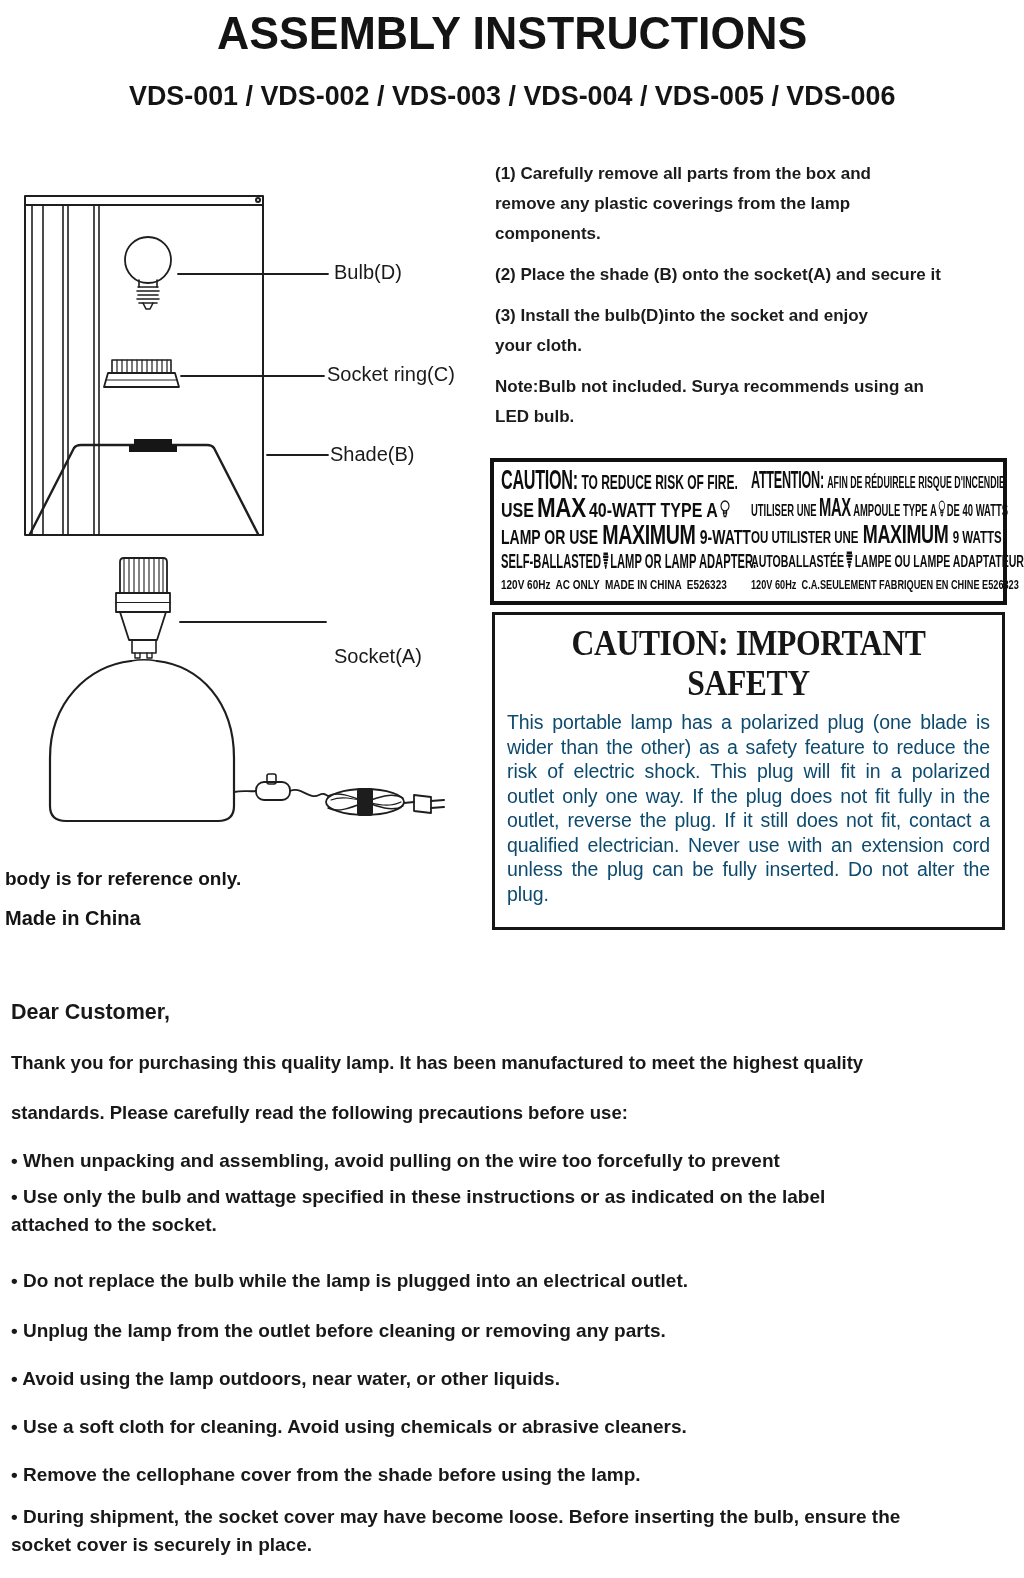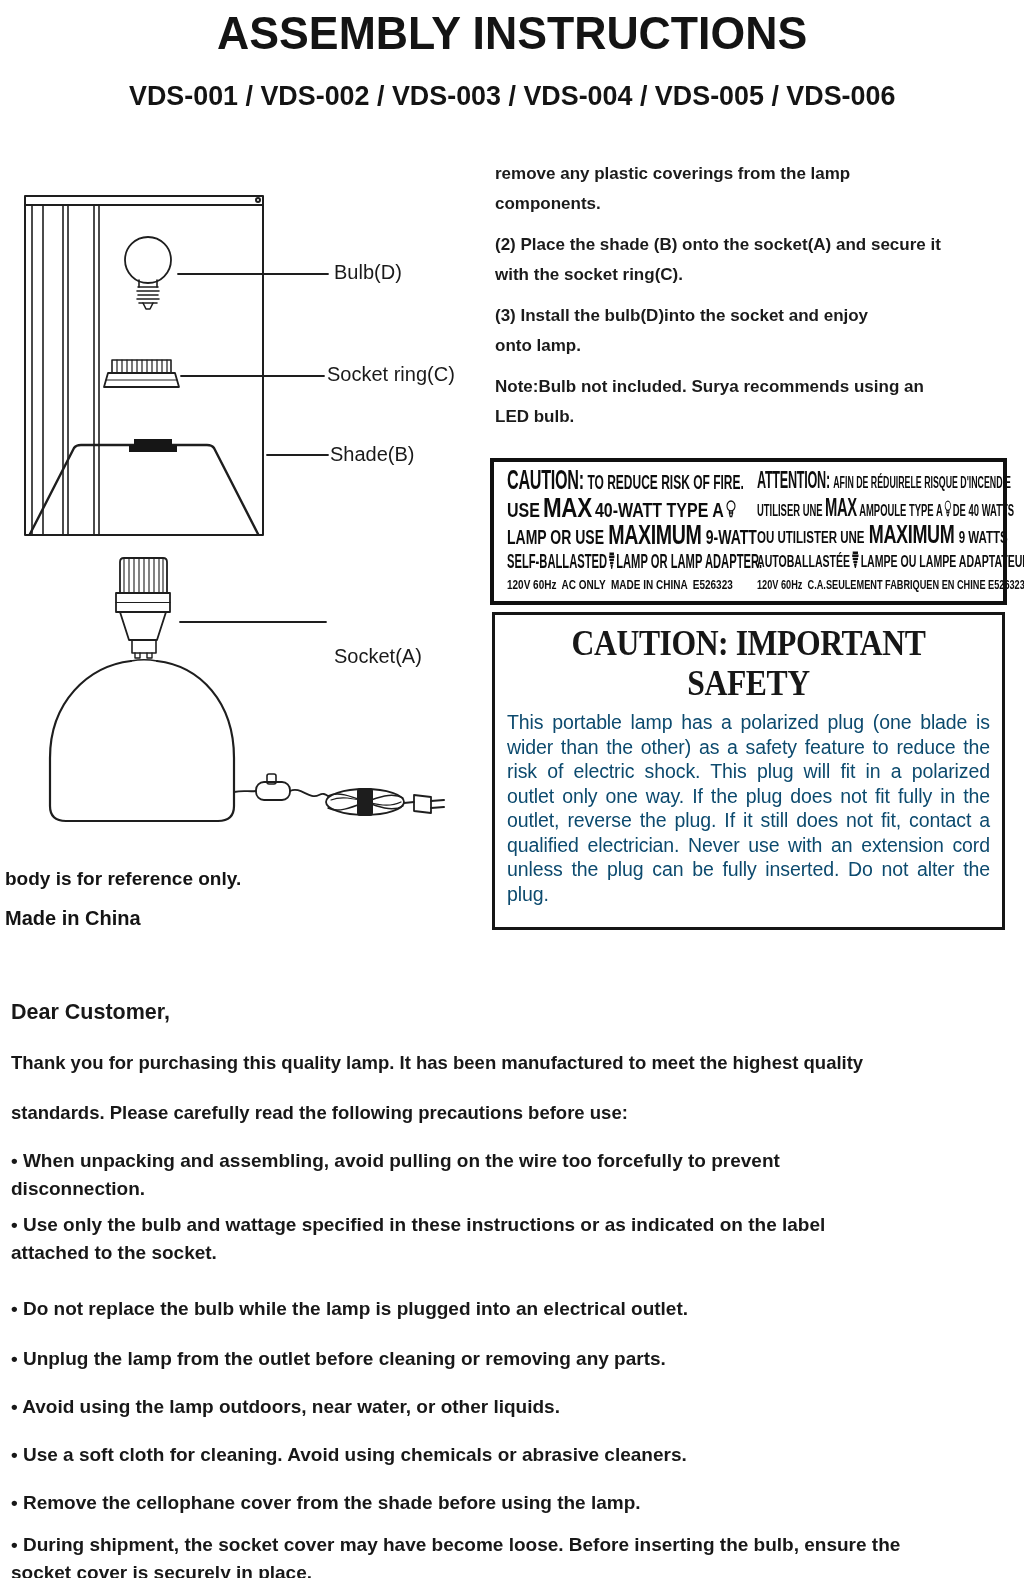--- a/index.html
+++ b/index.html
@@ -30,21 +30,21 @@
   .steps{position:absolute; left:495px; top:159px; width:526px; font-weight:bold; font-size:17px; color:#1b1b1b;}
   .step{margin:0 0 11px 0;}
   .step-line{line-height:30px; white-space:nowrap;}
   
   .cl-box{
     position:absolute; left:490px; top:458px; width:517px; height:147px;
     border:4px solid #101010; box-sizing:border-box; background:#fff;
     display:flex; font-weight:bold; color:#0d0d0d;
   }
   .cl-col{padding-top:5px;}
-  .cl-en{width:247px; padding-left:13px;}
+  .cl-en{width:247px; padding-left:7px;}
   .cl-fr{width:256px; padding-left:3px;}
   .cl-row{
     display:flex; align-items:baseline; white-space:pre;
     height:27px; line-height:27px; width:max-content; transform-origin:0 60%;
   }
   .cl-row.small{height:19px; line-height:19px;}
   .t27{font-size:27px; letter-spacing:-.5px;}
   .t23{font-size:23px; letter-spacing:-.5px;}
   .t20{font-size:20px;}
   .t16{font-size:16px;}
@@ -160,30 +160,30 @@
       <line x1="413" y1="258" x2="426" y2="257" stroke-width="2"></line>
 
       <line x1="162" y1="72" x2="308" y2="72" stroke-width="1.8"></line>
     </g>
     <rect x="339" y="238" width="16" height="28" rx="3" fill="#1d1d1d"></rect>
   </svg>
   <span class="part-label" style="left:334px; top:609px;margin-top:36px;">Socket(A)</span>
 
   <div class="steps">
     <div class="step">
+      <div class="step-line">(1) Carefully remove all parts from the box and</div>
       <div class="step-line">remove any plastic coverings from the lamp</div>
       <div class="step-line">components.</div>
     </div>
     <div class="step">
       <div class="step-line">(2) Place the shade (B) onto the socket(A) and secure it</div>
-      <div class="step-line">with the socket ring(C).</div>
     </div>
     <div class="step">
       <div class="step-line">(3) Install the bulb(D)into the socket and enjoy</div>
-      <div class="step-line">onto lamp.</div>
+      <div class="step-line">your cloth.</div>
     </div>
     <div class="step">
       <div class="step-line">Note:Bulb not included. Surya recommends using an</div>
       <div class="step-line">LED bulb.</div>
     </div>
   </div>
 
   <div class="cl-box">
     <div class="cl-col cl-en">
       <div class="cl-row sx60">
@@ -252,21 +252,20 @@
   <div class="ref-note">body is for reference only.</div>
   <div class="origin-note">Made in China</div>
 
   <div class="customer">
     <div class="greeting">Dear Customer,</div>
     <div class="intro-line first">Thank you for purchasing this quality lamp. It has been manufactured to meet the highest quality</div>
     <div class="intro-line second">standards. Please carefully read the following precautions before use:</div>
 
     <div class="bullet mb8">
       <div class="bl">• When unpacking and assembling, avoid pulling on the wire too forcefully to prevent</div>
-      <div class="bl">disconnection.</div>
     </div>
     <div class="bullet mb16">
       <div class="bl">• Use only the bulb and wattage specified in these instructions or as indicated on the label</div>
       <div class="bl">attached to the socket.</div>
     </div>
     <div class="bullet mb22">
       <div class="bl">• Do not replace the bulb while the lamp is plugged into an electrical outlet.</div>
     </div>
     <div class="bullet mb20">
       <div class="bl">• Unplug the lamp from the outlet before cleaning or removing any parts.</div>

